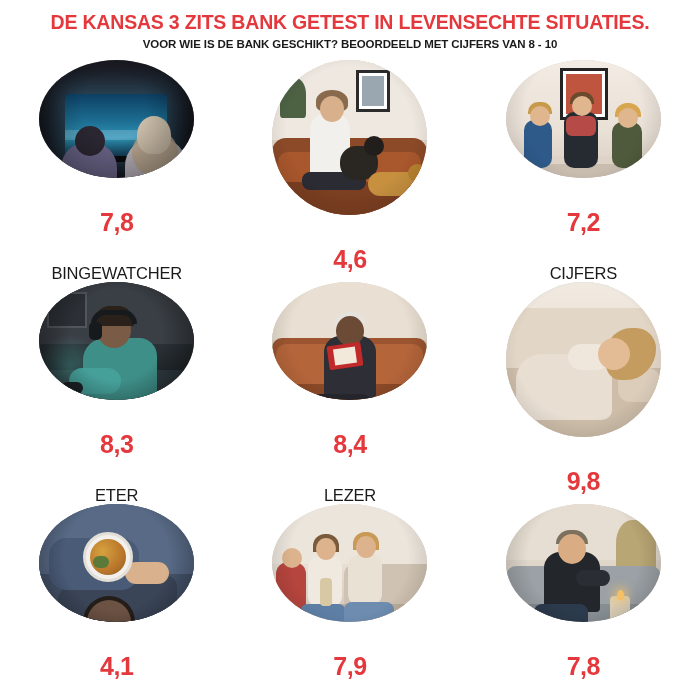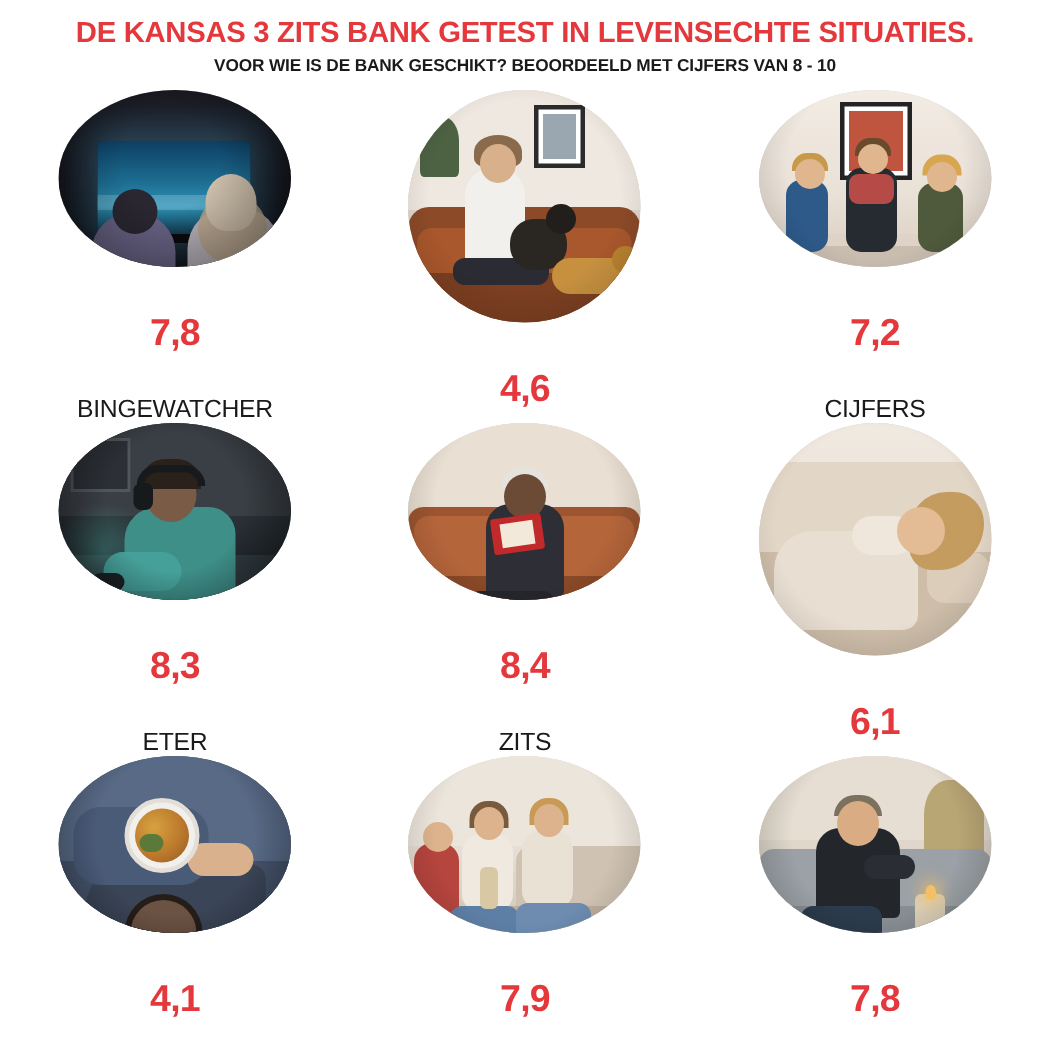--- a/index.html
+++ b/index.html
@@ -340,38 +340,38 @@
           <div class="layer lz-head"></div>
           <div class="layer lz-book"></div>
           <div class="layer lz-bookp"></div>
           <div class="layer lz-legs"></div>
           <div class="layer lz-shoe"></div>
           <div class="layer lz-table"></div>
           <div class="layer lz-vig"></div>
         </div>
       </div>
       <div class="score">8,4</div>
-      <div class="label">ZITS</div>
+      <div class="label">LEZER</div>
     </div>
 
     <div class="cell">
       <div class="photo-wrap">
         <div class="sc">
           <div class="layer pn-bg"></div>
           <div class="layer pn-sofaback"></div>
           <div class="layer pn-seat"></div>
           <div class="layer pn-cushion"></div>
           <div class="layer pn-coat"></div>
           <div class="layer pn-arm"></div>
           <div class="layer pn-hair"></div>
           <div class="layer pn-head"></div>
           <div class="layer pn-vig"></div>
         </div>
       </div>
-      <div class="score">6,1</div>
+      <div class="score">9,8</div>
     </div>
 
     <div class="cell">
       <div class="photo-wrap">
         <div class="sc">
           <div class="layer et-bg"></div>
           <div class="layer et-sofa"></div>
           <div class="layer et-sofa2"></div>
           <div class="layer et-body"></div>
           <div class="layer et-jeans"></div>

